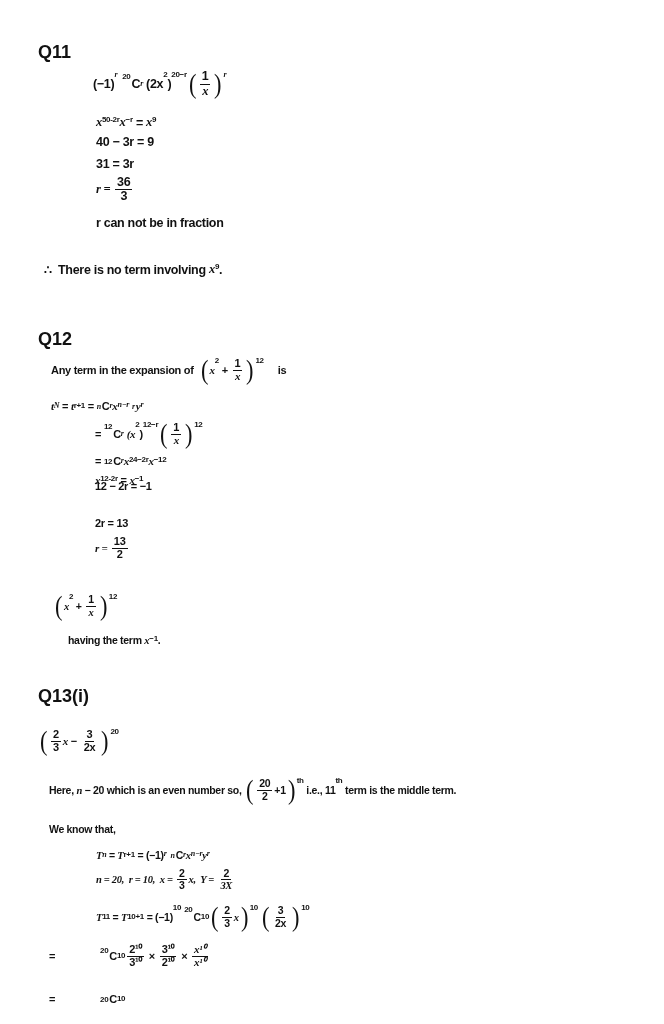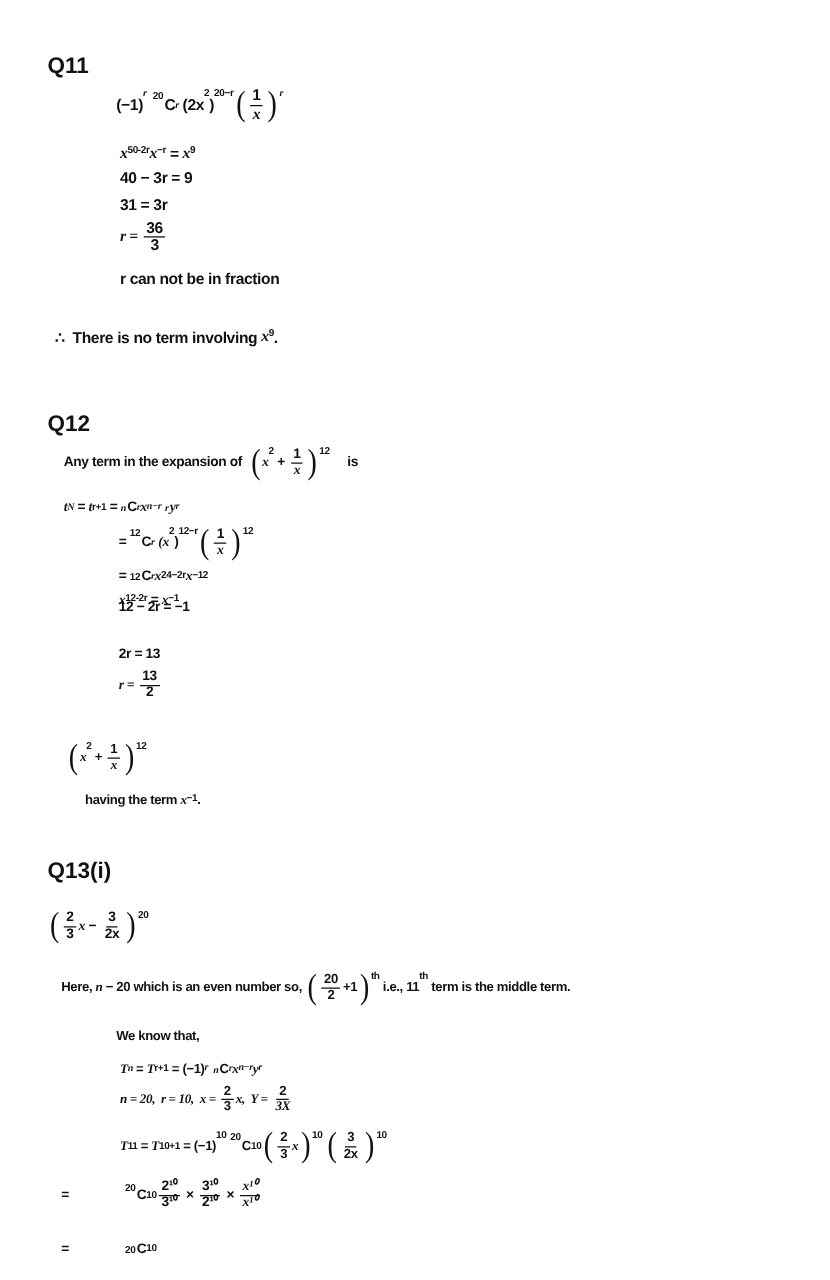--- a/index.html
+++ b/index.html
@@ -192,21 +192,21 @@
       <span class="den">2</span>
     </span>
     <span>+1</span>
     <span class="paren">)</span>
     <span class="pow">th</span>
   <span style="white-space:pre"> i.e., 11</span>
     <span class="pow">th</span>
   <span style="white-space:pre"> term is the middle term.</span>
 </div>
 
-<div class="ln" style="left:49px; top:823px; font-size:10.5px;margin-left:44px;">We know that,</div>
+<div class="ln" style="left:49px; top:823px; font-size:10.5px;">We know that,</div>
 
 <div class="ln" style="left:96px; top:849px; font-size:10.5px;">
   <span class="it">T</span>
     <sub class="it">n</sub>
   <span style="white-space:pre"> = </span>
   <span class="it">T</span>
     <sub>r+1</sub>
   <span style="white-space:pre"> = </span>
   <span>(−1)</span>
     <span class="pow it">r</span>

